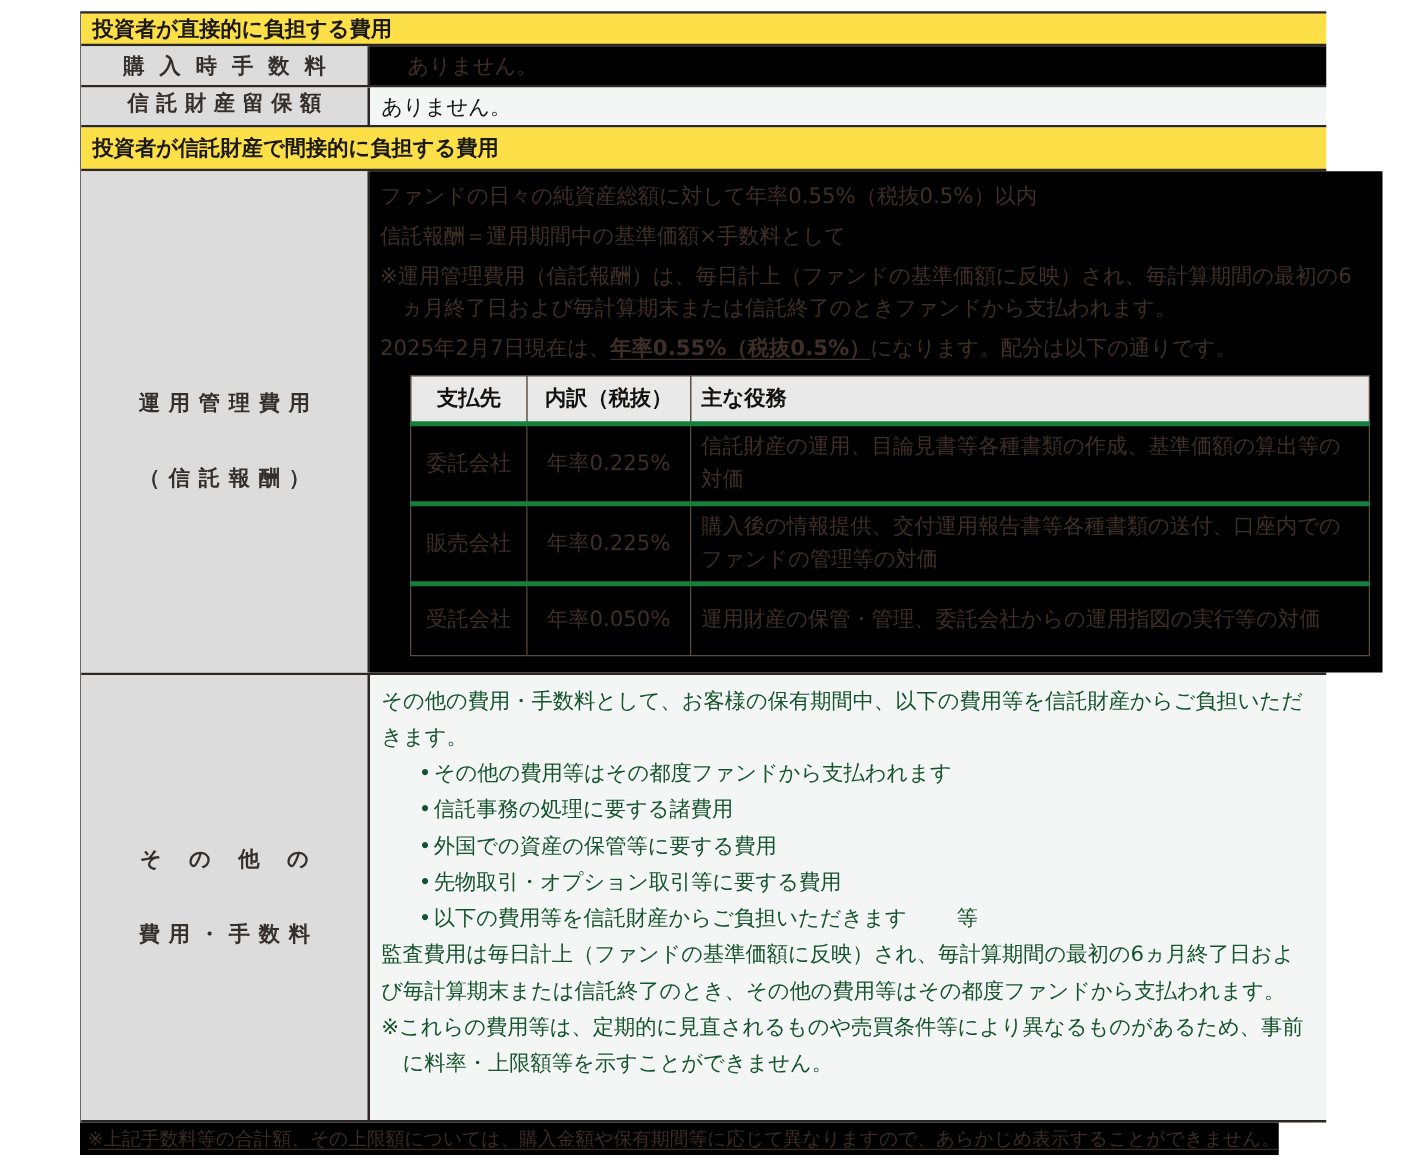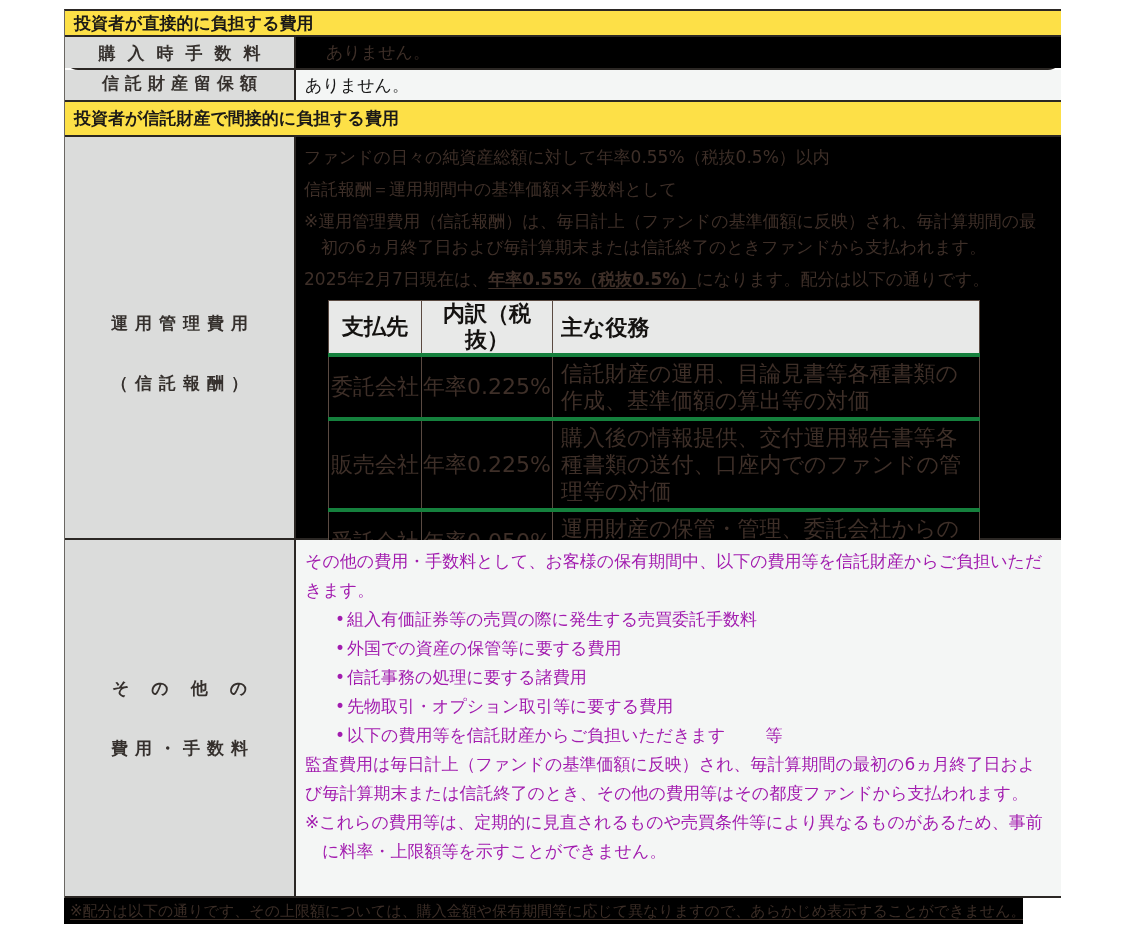--- a/index.html
+++ b/index.html
@@ -30,52 +30,52 @@
     color:#35302d;font-size:17px;font-weight:600;line-height:30px;
     text-align:center;
   }
   .ls12{letter-spacing:12px;padding-left:12px;}
   .ls7{letter-spacing:7px;padding-left:7px;margin-top:30px;}
   .ls6{letter-spacing:6px;padding-left:6px;font-family:Liberation Mono, monospace;}
   .ls22{letter-spacing:22px;padding-left:22px;}
   .val-cell{flex:1;display:flex;align-items:center;font-size:17px;}
   .val-black{background:#000000;color:#3e2f28;padding-left:30px;}
   .val-light{background:#f4f6f5;color:#151515;padding-left:9px;}
-  .row-purchase{height:31px;border-radius:13px;}
+  .row-purchase{height:31px;}
   .row-retention{height:30px;}
   .row-mgmt{height:401px;}
   .row-other{height:356px;}
   .mgmt-content{
     flex:1;background:#000000;color:#3e2f28;
     font-size:17px;line-height:26px;
     padding:7px 10px 0 8px;display:block;
   }
   .mgmt-content p{margin:0 0 6px 0;}
   .hang{padding-left:17px;text-indent:-17px;}
   .em-underline{font-weight:700;text-decoration:underline;text-underline-offset:3px;}
   .fee-split{
     margin-left:24px;margin-top:8px;
-    border-collapse:collapse;table-layout:fixed;width:652px;
-    font-size:22px;
+    border-collapse:collapse;table-layout:fixed;width:768px;
+    font-size:17px;
   }
   .fee-split th,.fee-split td{border:1px solid #5a4a42;}
   .fee-split tr.body-row{border-top:4px solid #15803d;}
   .fee-split th{
     background:#e8e9e8;color:#141210;font-weight:600;
     height:30px;text-align:center;padding:0;
   }
   .fee-split td{color:#3e2f28;background:#000000;}
   .fee-split .c-payee{width:92px;text-align:center;}
   .fee-split .c-rate{width:130px;text-align:center;}
   .fee-split .c-duty{text-align:left;padding:3px 8px;line-height:27px;}
   .fee-split tr.r1{height:60px;}
   .fee-split tr.r2{height:62px;}
   .fee-split tr.r3{height:57px;}
   .other-content{
-    flex:1;background:#f4f6f5;color:#a21caf;
+    flex:1;background:#f4f6f5;color:#14532d;
     font-size:17px;line-height:29px;
     padding:7px 12px 0 9px;display:block;
   }
   .other-content p{margin:0;}
   .bullet{padding-left:46px;text-indent:-16px;}
   .bullet::before{content:"•";margin-right:2px;}
   .tail-suffix{display:inline-block;margin-left:56px;}
   .footer-bar{
     position:absolute;left:64px;top:898px;width:959px;height:26px;
     background:#000000;color:#3b2d26;
@@ -156,29 +156,29 @@
       </div>
     </div>
 
     <div class="row row-other">
       <div class="lbl-cell">
         <span class="ls22">その他の</span>
         <span class="ls7">費用・手数料</span>
       </div>
       <div class="other-content">
         <p>その他の費用・手数料として、お客様の保有期間中、以下の費用等を信託財産からご負担いただきます。</p>
-        <p class="bullet">組入有価証券等の売買の際に発生する売買委託手数料</p>
+        <p class="bullet">その他の費用等はその都度ファンドから支払われます</p>
+        <p class="bullet">信託事務の処理に要する諸費用</p>
         <p class="bullet">外国での資産の保管等に要する費用</p>
-        <p class="bullet">信託事務の処理に要する諸費用</p>
         <p class="bullet">先物取引・オプション取引等に要する費用</p>
         <p class="bullet"><span>以下の費用等を信託財産からご負担いただきます</span><span class="tail-suffix">等</span></p>
         <p>監査費用は毎日計上（ファンドの基準価額に反映）され、毎計算期間の最初の6ヵ月終了日および毎計算期末または信託終了のとき、その他の費用等はその都度ファンドから支払われます。</p>
         <p class="hang">※これらの費用等は、定期的に見直されるものや売買条件等により異なるものがあるため、事前に料率・上限額等を示すことができません。</p>
       </div>
     </div>
 
   </div>
 
   <div class="footer-bar">
-    <span>※配分は以下の通りです、その上限額については、購入金額や保有期間等に応じて異なりますので、あらかじめ表示することができません。</span>
+    <span>※上記手数料等の合計額、その上限額については、購入金額や保有期間等に応じて異なりますので、あらかじめ表示することができません。</span>
   </div>
 
 </div>
 
 </body></html>

